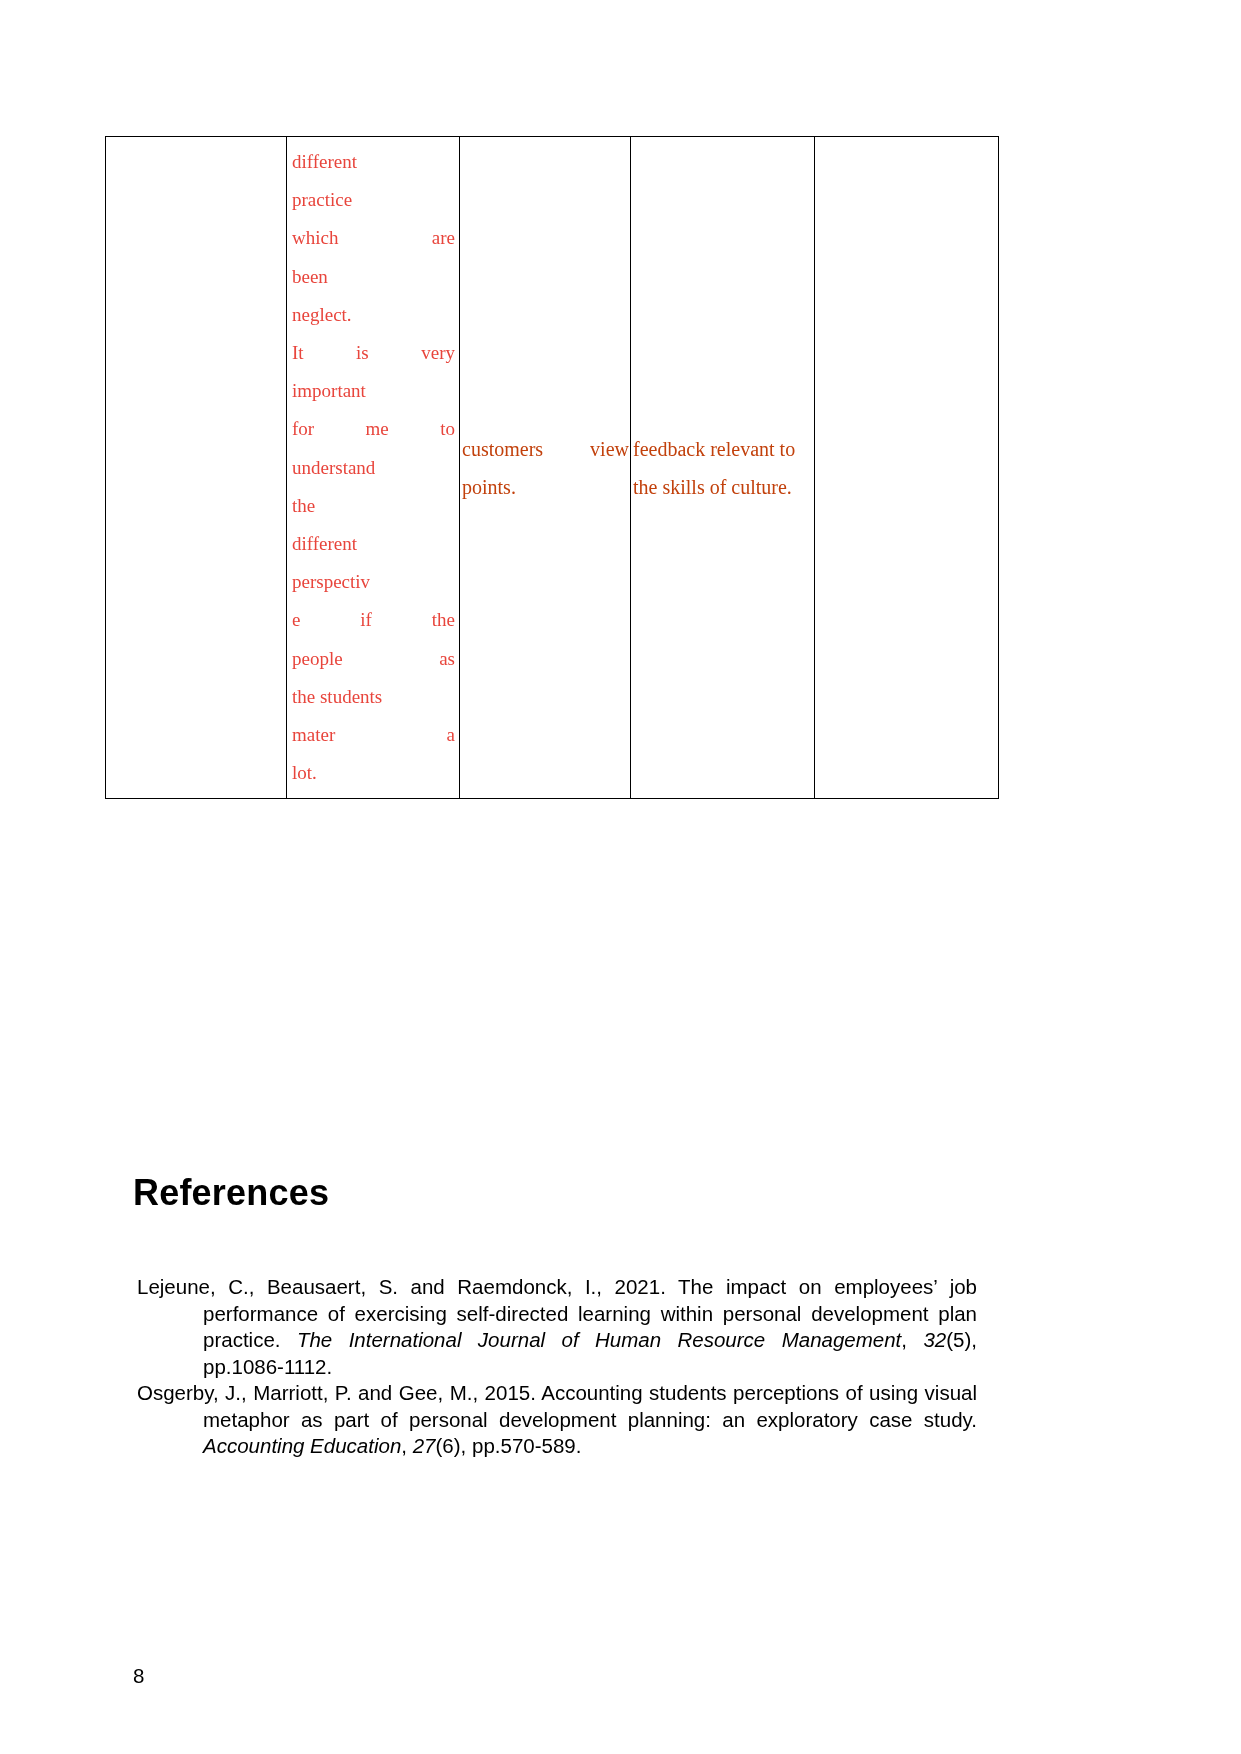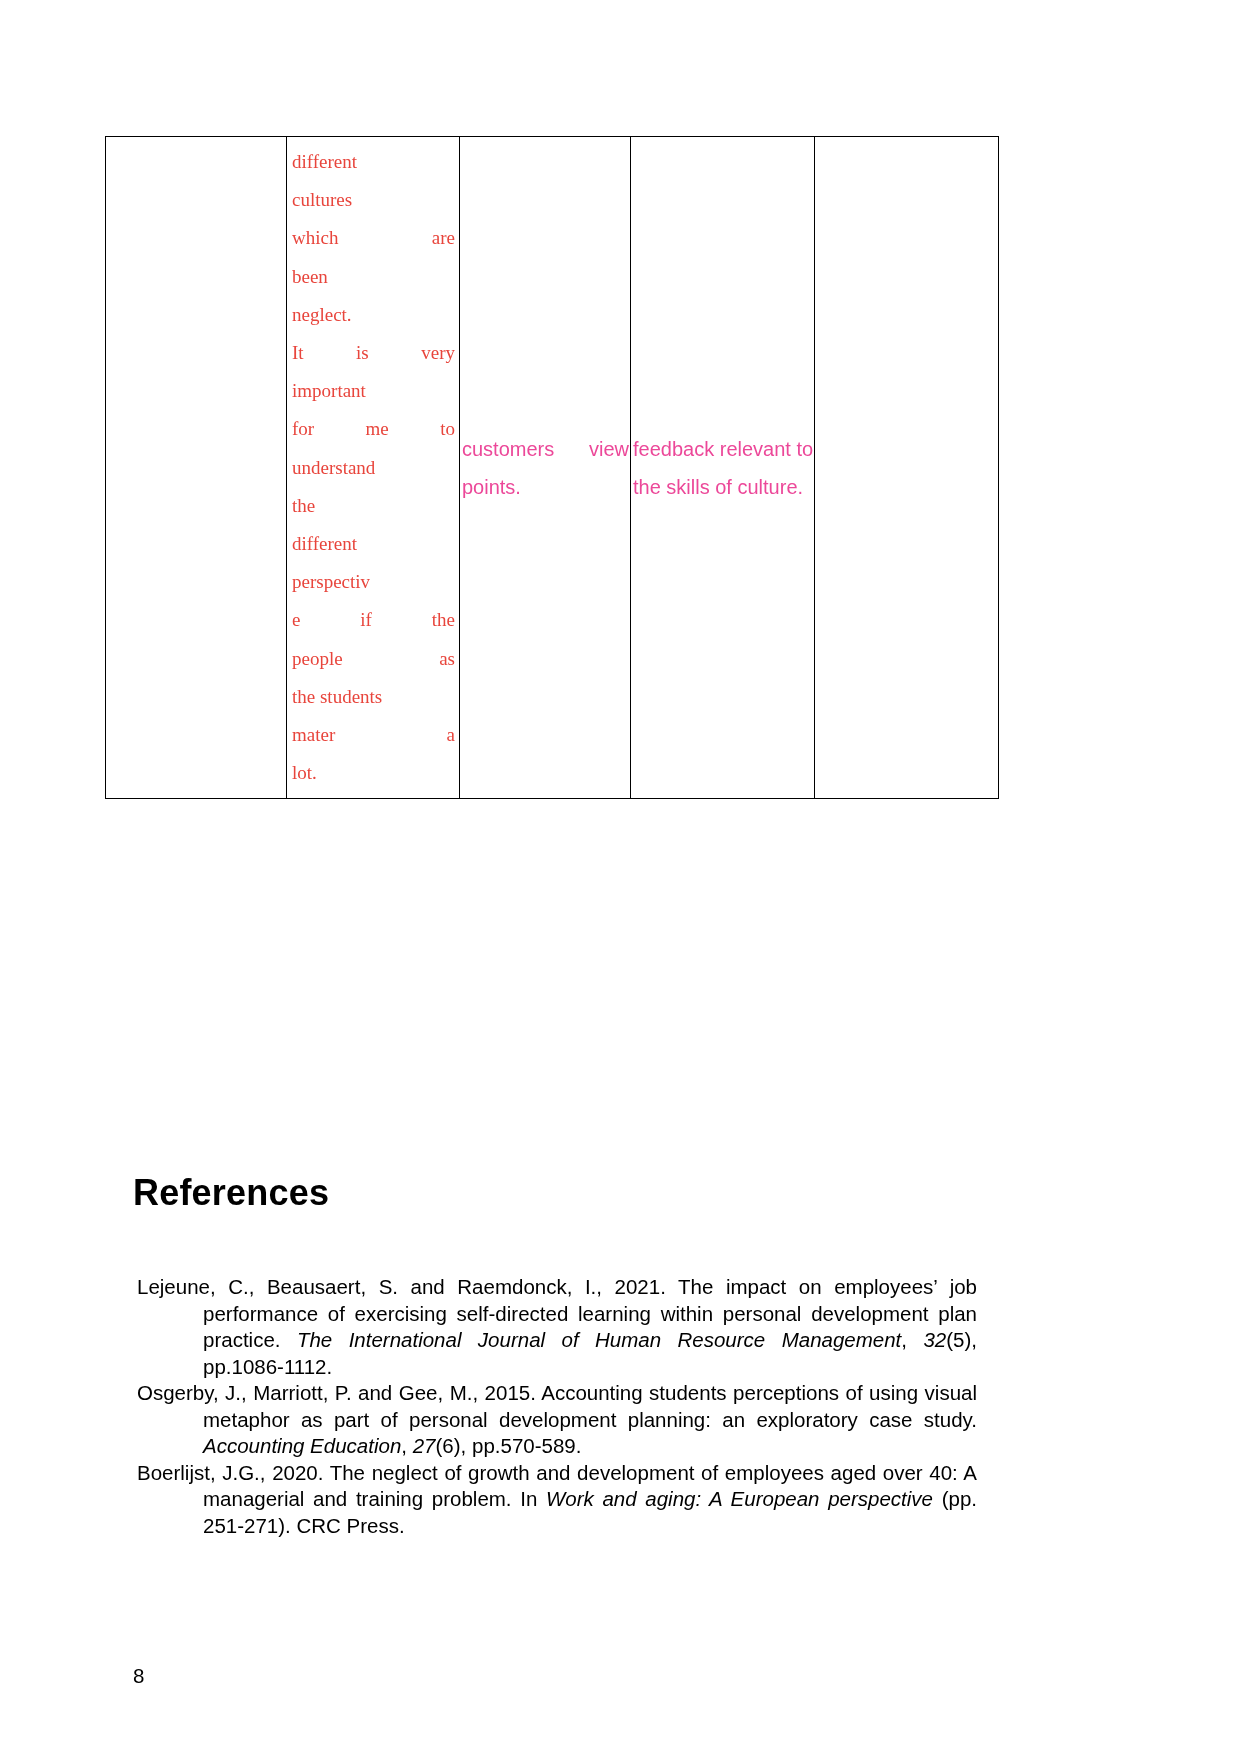--- a/index.html
+++ b/index.html
@@ -69,24 +69,24 @@
     text-align-last: justify;
     white-space: nowrap;
   }
   .red-text .plain-line {
     display: block;
     text-align-last: left;
     white-space: nowrap;
   }
 
   .black-cell {
-    font-family: Liberation Sans, sans-serif;
+    font-family: Liberation Serif, serif;
     font-size: 20px;
     line-height: 38px;
-    color: #ec4899;
+    color: #c2410c;
     padding: 0 1px 0 2px;
   }
   .black-cell .just-line {
     display: block;
     text-align: justify;
     text-align-last: justify;
     white-space: nowrap;
   }
   .black-cell .plain-line {
     display: block;
@@ -141,21 +141,21 @@
   <div class="table-wrap">
     <table class="doc-table">
       <tbody>
         <tr>
           <td class="col-a">
             <div class="cell-inner"></div>
           </td>
           <td class="col-b">
             <div class="red-text" id="cell2">
                 <span class="plain-line">different</span>
-                <span class="plain-line">cultures</span>
+                <span class="plain-line">practice</span>
                 <span class="just-line">which are</span>
                 <span class="plain-line">been</span>
                 <span class="plain-line">neglect.</span>
                 <span class="just-line">It is very</span>
                 <span class="plain-line">important</span>
                 <span class="just-line">for me to</span>
                 <span class="plain-line">understand</span>
                 <span class="plain-line">the</span>
                 <span class="plain-line">different</span>
                 <span class="plain-line">perspectiv</span>
@@ -184,18 +184,17 @@
         </tr>
       </tbody>
     </table>
   </div>
 
   <div class="references-heading">References</div>
 
   <div class="references-list" id="references-list">
       <div class="ref-entry"><span>Lejeune, C., Beausaert, S. and Raemdonck, I., 2021. The impact on employees’ job performance of exercising self-directed learning within personal development plan practice. </span><i>The International Journal of Human Resource Management</i><span>, </span><i>32</i><span>(5), pp.1086-1112.</span></div>
       <div class="ref-entry"><span>Osgerby, J., Marriott, P. and Gee, M., 2015. Accounting students perceptions of using visual metaphor as part of personal development planning: an exploratory case study. </span><i>Accounting Education</i><span>, </span><i>27</i><span>(6), pp.570-589.</span></div>
-      <div class="ref-entry"><span>Boerlijst, J.G., 2020. The neglect of growth and development of employees aged over 40: A managerial and training problem. In </span><i>Work and aging: A European perspective</i><span> (pp. 251-271). CRC Press.</span></div>
     </div>
 
   <div class="page-number">8</div>
 
 </div>
 
 </body></html>

